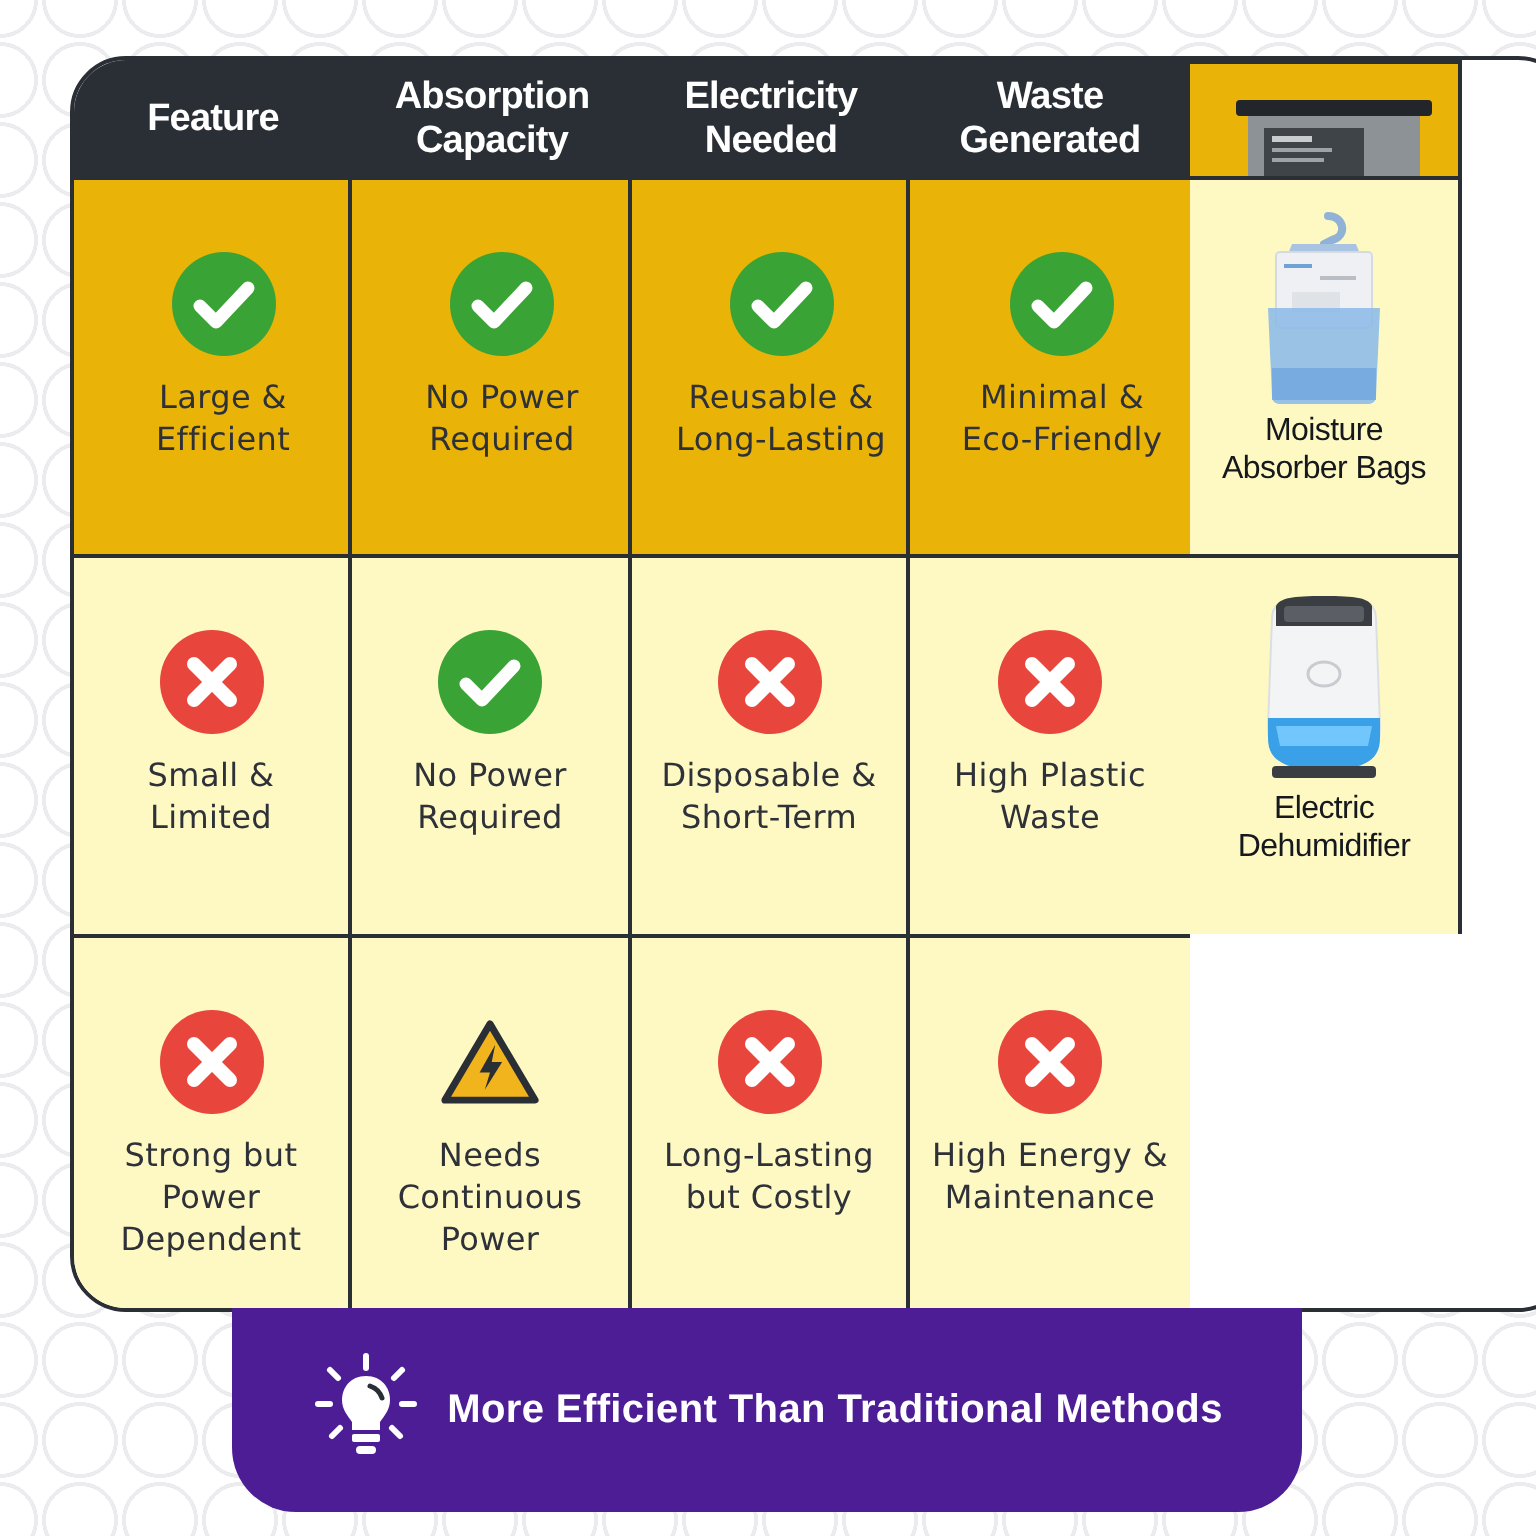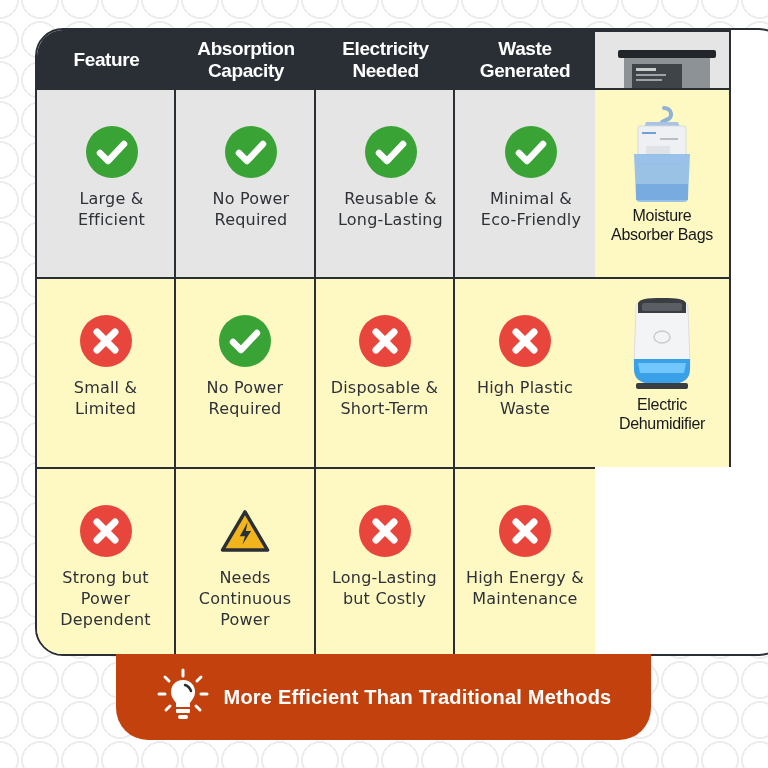--- a/index.html
+++ b/index.html
@@ -42,21 +42,21 @@
     white-space: pre-line;
   }
   .cell {
     border-right: 2px solid #2a2e35;
     border-top: 2px solid #2a2e35;
     display: flex; flex-direction: column; align-items: center;
     text-align: center;
     position: relative;
   }
   .cell.last { border-right: none; }
-  .row-hl { background: #e5e5e5; padding-left: 12px; }
+  .row-hl { background: #eab308; padding-left: 12px; }
   .row-w { background: #fef9c3; }
   .cell .icon {
     width: 52px; height: 52px;
     margin-top: 36px;
     display: flex; align-items: center; justify-content: center;
   }
   .cell .txt {
     margin-top: 10px;
     font-family: "DejaVu Sans", sans-serif;
     font-size: 16px;
@@ -77,22 +77,22 @@
     font-size: 16px;
     line-height: 19px;
     color: #15181c;
     white-space: pre-line;
     letter-spacing: -0.3px;
     margin-top: 2px;
   }
   .banner {
     position: absolute;
     left: 116px; top: 654px;
-    width: 535px; height: 86px;
-    background: #c2410c;
+    width: 535px; height: 102px;
+    background: #4c1d95;
     border-radius: 0 0 32px 32px;
     display: flex; align-items: center; justify-content: center;
     gap: 14px;
   }
   .banner .btxt {
     color: #ffffff;
     font-family: "Liberation Sans", sans-serif;
     font-weight: bold;
     font-size: 20px;
     letter-spacing: 0.2px;

